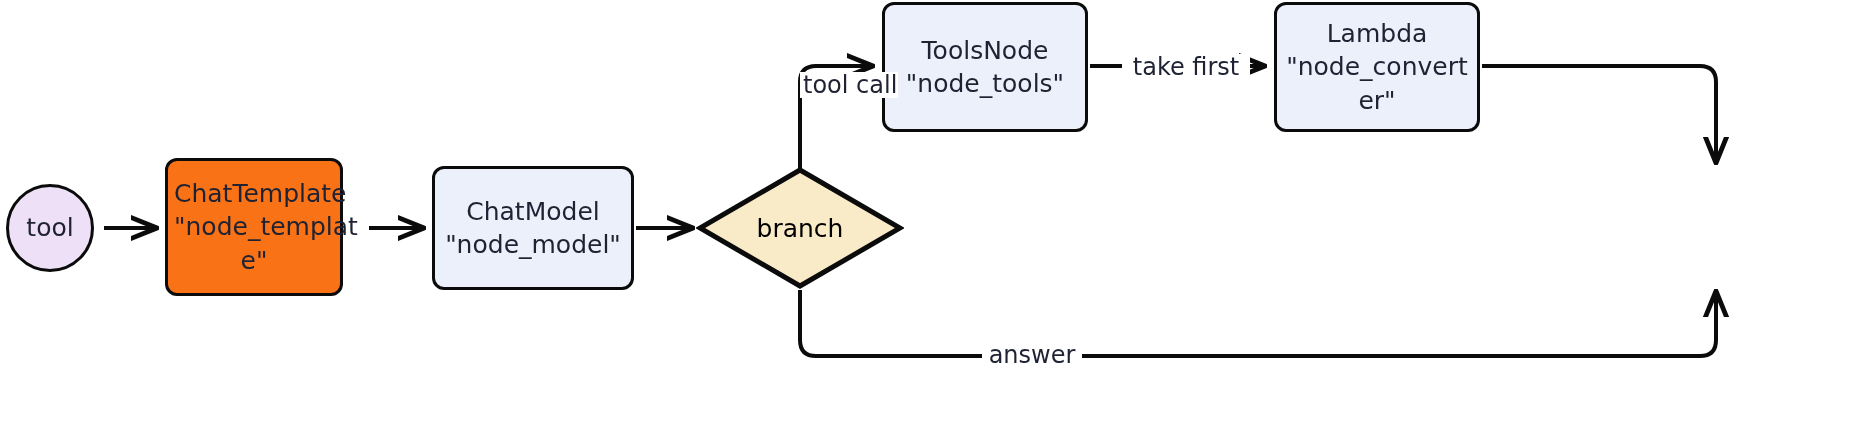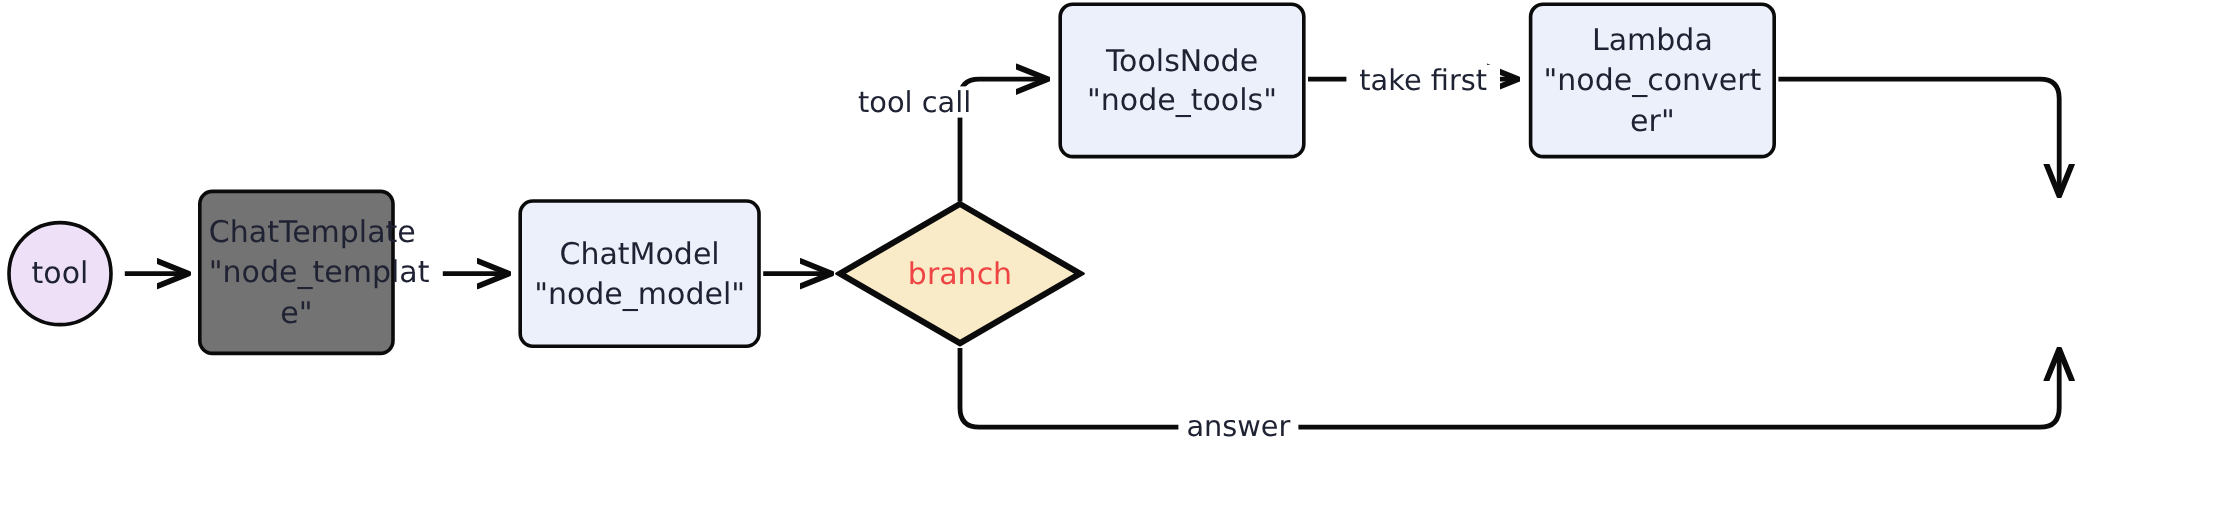--- a/index.html
+++ b/index.html
@@ -55,21 +55,21 @@
   .diamond-text {
     position: absolute;
     left: 0;
     top: 0;
     width: 100%;
     height: 100%;
     display: flex;
     align-items: center;
     justify-content: center;
     font-size: 25px;
-    color: #ef4444;
+    color: #000000;
     pointer-events: none;
   }
   .edge-label {
     position: absolute;
     font-size: 24px;
     color: #1f2233;
     background: #ffffff;
     white-space: nowrap;
     line-height: 1.1;
     padding: 0 3px;
@@ -100,21 +100,21 @@
 
     <path d="M 1482 66 L 1700 66 Q 1716 66 1716 82 L 1716 162" fill="none" stroke="#0b0b0b" stroke-width="4" marker-end="url(#arrow)"></path>
 
     <path d="M 800 290 L 800 340 Q 800 356 816 356 L 1700 356 Q 1716 356 1716 340 L 1716 292" fill="none" stroke="#0b0b0b" stroke-width="4" marker-end="url(#arrow)"></path>
   </svg>
 
   <div class="node node-terminal" style="left:6px; top:184px; width:88px; height:88px; background:#EDE0F7;">
     <span class="node-label">tool</span>
   </div>
 
-  <div class="node node-process" style="left:165px; top:158px; width:164px; height:138px; background:#737373;">
+  <div class="node node-process" style="left:165px; top:158px; width:178px; height:138px; background:#f97316;">
     <span class="node-label">ChatTemplate
 "node_templat
 e"</span>
   </div>
 
   <div class="node node-process" style="left:432px; top:166px; width:202px; height:124px; background:#ECF0FA;">
     <span class="node-label">ChatModel
 "node_model"</span>
   </div>
 
@@ -130,19 +130,19 @@
 "node_tools"</span>
   </div>
 
   <div class="node node-process" style="left:1274px; top:2px; width:206px; height:130px; background:#ECF0FA;justify-content:center;">
     <span class="node-label">Lambda
 "node_convert
 er"</span>
   </div>
 
 
-  <div class="edge-label" style="left:712px; top:72px; width:92px;">tool call</div>
+  <div class="edge-label" style="left:800px; top:72px; width:92px;">tool call</div>
 
   <div class="edge-label" style="left:1122px; top:54px; width:122px;">take first</div>
 
   <div class="edge-label" style="left:982px; top:342px; width:94px;text-align:center;">answer</div>
 
 </div>
 
 </body></html>

